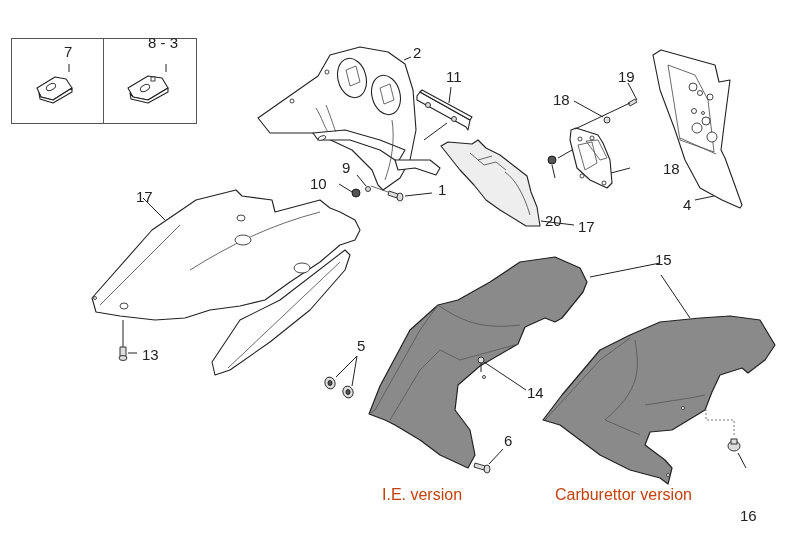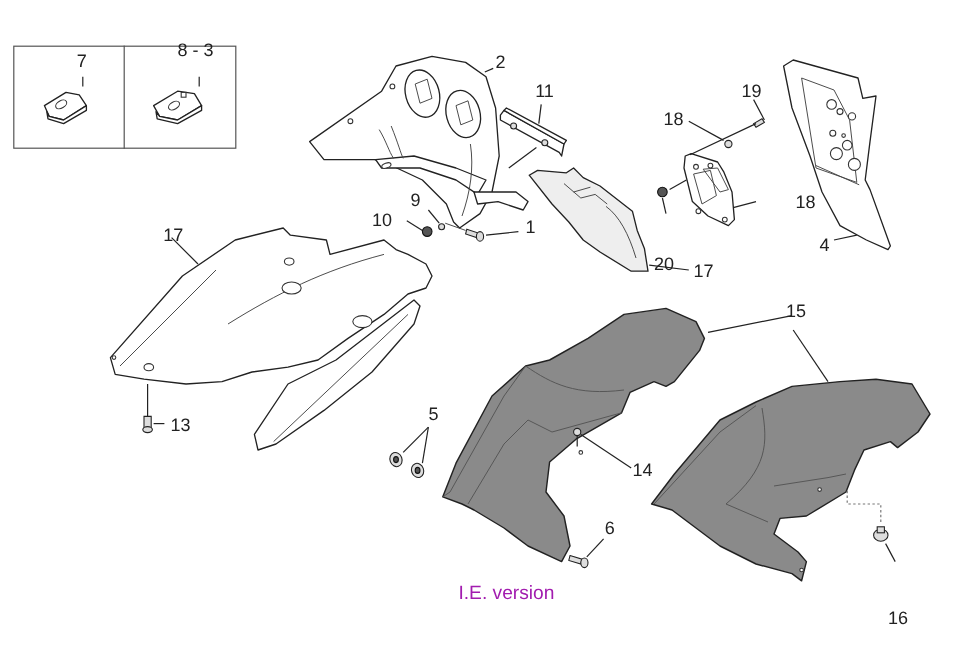--- a/index.html
+++ b/index.html
@@ -1,20 +1,20 @@
 <!DOCTYPE html>
 <html><head>
 <meta charset="utf-8">
 <style>
   html, body { margin:0; padding:0; background:#ffffff; }
   body { width:800px; height:546px; position:relative; overflow:hidden;
          font-family:"Liberation Sans", sans-serif; }
   #diagram { position:absolute; left:0; top:0; width:800px; height:546px; }
   .lbl { position:absolute; font-size:15px; color:#222; line-height:1; white-space:nowrap; }
-  .cap { position:absolute; font-size:16px; color:#a21caf; line-height:1; white-space:nowrap; }
+  .cap { position:absolute; font-size:16px; color:#c2410c; line-height:1; white-space:nowrap; }
   .inset { position:absolute; left:11px; top:38px; width:186px; height:86px;
            border:1px solid #555; box-sizing:border-box; }
   .inset-div { position:absolute; left:103px; top:38px; width:1px; height:86px; background:#555; }
   svg .part { fill:#ffffff; stroke:#222; stroke-width:1.1; stroke-linejoin:round; }
   svg .part-light { fill:#eeeeee; stroke:#222; stroke-width:1.1; stroke-linejoin:round; }
   svg .part-dark { fill:#8a8a8a; stroke:#222; stroke-width:1.2; stroke-linejoin:round; }
   svg .detail { fill:none; stroke:#444; stroke-width:0.8; }
   svg .detail-d { fill:none; stroke:#555; stroke-width:0.8; }
   svg .lead { stroke:#222; stroke-width:1; fill:none; }
   svg .dash { stroke:#777; stroke-width:1; fill:none; stroke-dasharray:2 2; }
@@ -214,13 +214,14 @@
   <span class="lbl" style="left:438px;top:182px;">1</span>
   <span class="lbl" style="left:136px;top:189px;">17</span>
   <span class="lbl" style="left:142px;top:347px;text-align:center;">13</span>
   <span class="lbl" style="left:357px;top:338px;">5</span>
   <span class="lbl" style="left:527px;top:385px;">14</span>
   <span class="lbl" style="left:504px;top:433px;">6</span>
   <span class="lbl" style="left:655px;top:252px;">15</span>
   <span class="lbl" style="left:740px;top:480px;margin-top:28px;">16</span>
 
   <span class="cap" style="left:382px;top:487px;">I.E. version</span>
+  <span class="cap" style="left:555px;top:487px;">Carburettor version</span>
 </div>
 
 </body></html>

